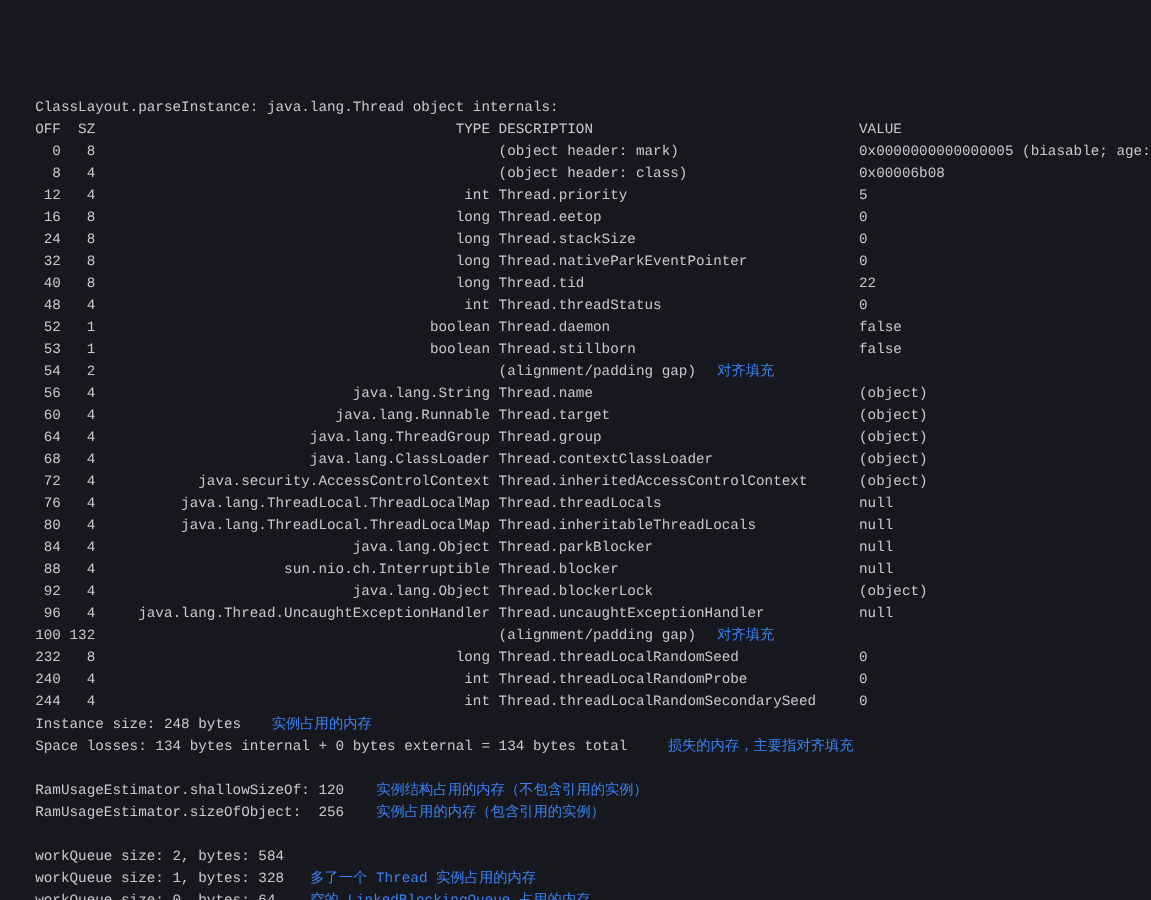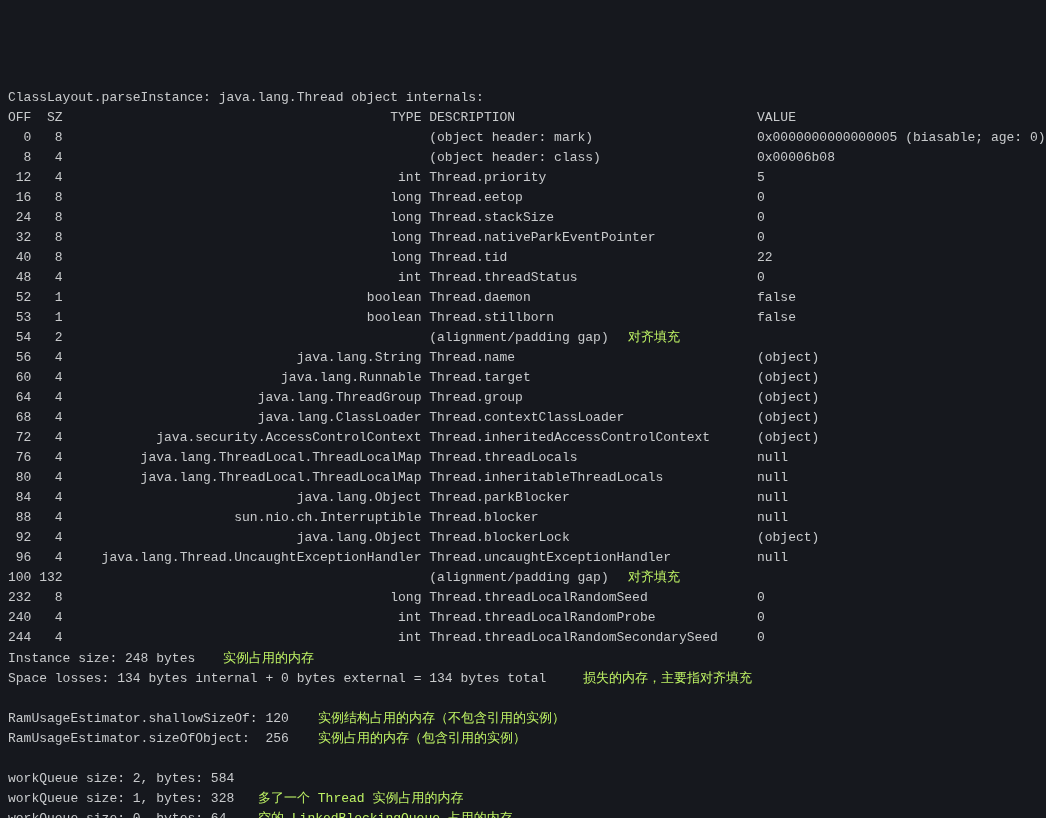--- a/index.html
+++ b/index.html
@@ -7,22 +7,22 @@
     padding: 8px;
     background: #16181e;
     color: #c8cacc;
     font-family: "SFMono-Regular", Consolas, "Liberation Mono", Menlo, monospace;
     font-size: 13px;
     line-height: 1.54;
     white-space: pre;
     width: 1046px;
     box-sizing: border-box;
   }
-  .row { position: relative; }
-  .annot { color: #bef264; position: absolute; }
+  .row { position: relative; margin-left: 24px; }
+  .annot { color: #3b82f6; position: absolute; }
 </style>
 </head>
 <body>
 
 
 
 <div id="output"><div class="row">ClassLayout.parseInstance: java.lang.Thread object internals:</div><div class="row">OFF  SZ                                          TYPE DESCRIPTION                               VALUE</div><div class="row">  0   8                                               (object header: mark)                     0x0000000000000005 (biasable; age: 0)</div><div class="row">  8   4                                               (object header: class)                    0x00006b08</div><div class="row"> 12   4                                           int Thread.priority                           5</div><div class="row"> 16   8                                          long Thread.eetop                              0</div><div class="row"> 24   8                                          long Thread.stackSize                          0</div><div class="row"> 32   8                                          long Thread.nativeParkEventPointer             0</div><div class="row"> 40   8                                          long Thread.tid                                22</div><div class="row"> 48   4                                           int Thread.threadStatus                       0</div><div class="row"> 52   1                                       boolean Thread.daemon                             false</div><div class="row"> 53   1                                       boolean Thread.stillborn                          false</div><div class="row"> 54   2                                               (alignment/padding gap)                   <span class="annot" style="left: 620px; top: 0px;">对齐填充</span></div><div class="row"> 56   4                              java.lang.String Thread.name                               (object)</div><div class="row"> 60   4                            java.lang.Runnable Thread.target                             (object)</div><div class="row"> 64   4                         java.lang.ThreadGroup Thread.group                              (object)</div><div class="row"> 68   4                         java.lang.ClassLoader Thread.contextClassLoader                 (object)</div><div class="row"> 72   4            java.security.AccessControlContext Thread.inheritedAccessControlContext      (object)</div><div class="row"> 76   4          java.lang.ThreadLocal.ThreadLocalMap Thread.threadLocals                       null</div><div class="row"> 80   4          java.lang.ThreadLocal.ThreadLocalMap Thread.inheritableThreadLocals            null</div><div class="row"> 84   4                              java.lang.Object Thread.parkBlocker                        null</div><div class="row"> 88   4                      sun.nio.ch.Interruptible Thread.blocker                            null</div><div class="row"> 92   4                              java.lang.Object Thread.blockerLock                        (object)</div><div class="row"> 96   4     java.lang.Thread.UncaughtExceptionHandler Thread.uncaughtExceptionHandler           null</div><div class="row">100 132                                               (alignment/padding gap)                   <span class="annot" style="left: 620px; top: 0px;">对齐填充</span></div><div class="row">232   8                                          long Thread.threadLocalRandomSeed              0</div><div class="row">240   4                                           int Thread.threadLocalRandomProbe             0</div><div class="row">244   4                                           int Thread.threadLocalRandomSecondarySeed     0</div><div class="row">Instance size: 248 bytes<span class="annot" style="left: 215px; top: 0px;">实例占用的内存</span></div><div class="row">Space losses: 134 bytes internal + 0 bytes external = 134 bytes total<span class="annot" style="left: 575px; top: 0px;">损失的内存，主要指对齐填充</span></div><div class="row">&nbsp;</div><div class="row">RamUsageEstimator.shallowSizeOf: 120<span class="annot" style="left: 310px; top: 0px;">实例结构占用的内存（不包含引用的实例）</span></div><div class="row">RamUsageEstimator.sizeOfObject:  256<span class="annot" style="left: 310px; top: 0px;">实例占用的内存（包含引用的实例）</span></div><div class="row">&nbsp;</div><div class="row">workQueue size: 2, bytes: 584</div><div class="row">workQueue size: 1, bytes: 328<span class="annot" style="left: 250px; top: 0px;">多了一个 Thread 实例占用的内存</span></div><div class="row">workQueue size: 0, bytes: 64<span class="annot" style="left: 250px; top: 0px;">空的 LinkedBlockingQueue 占用的内存</span></div></div>
 
 
 

